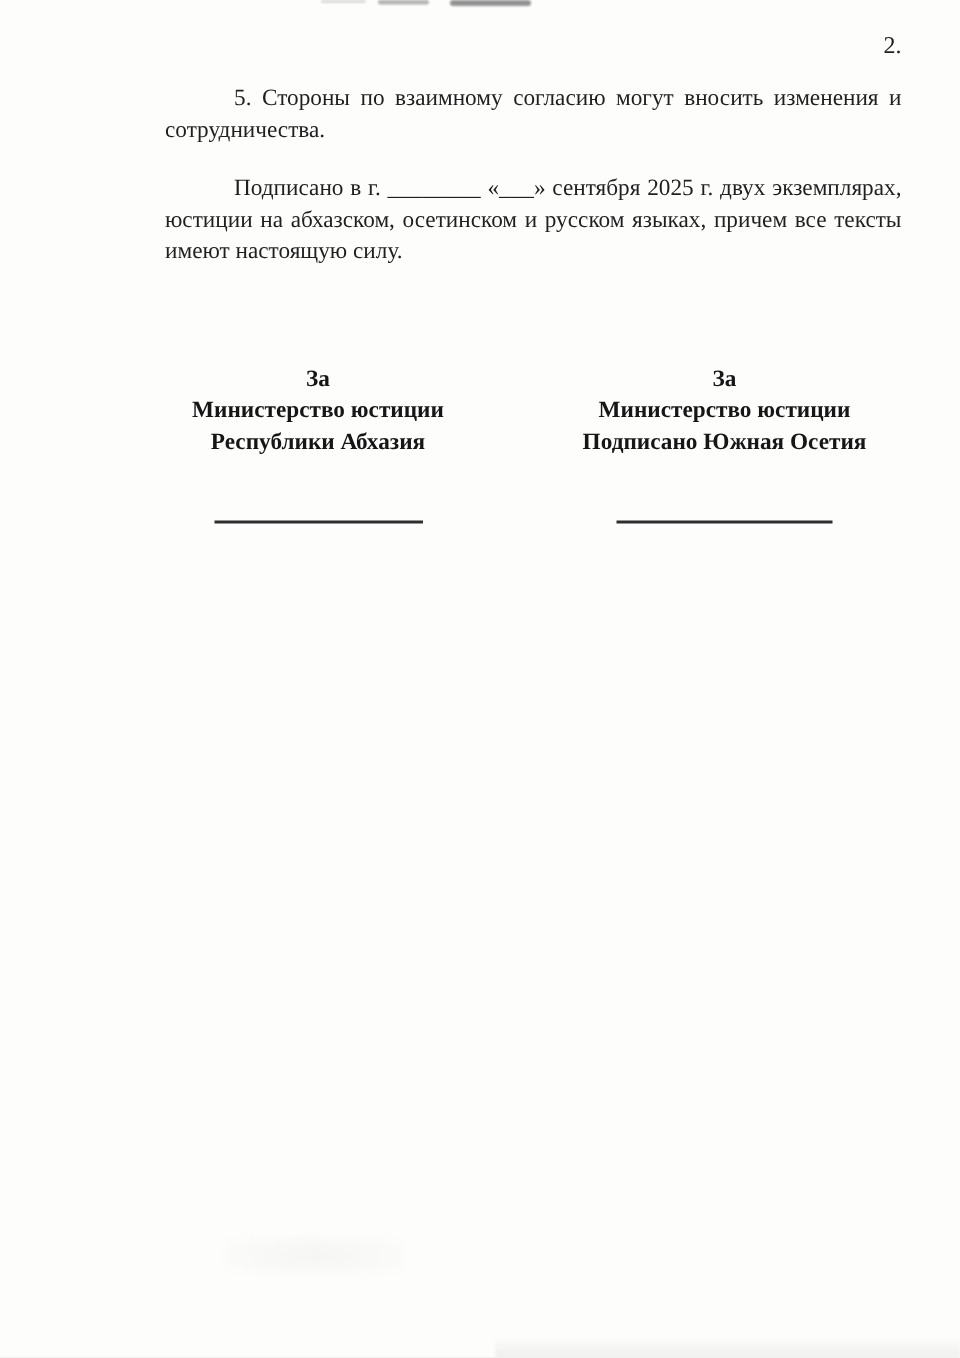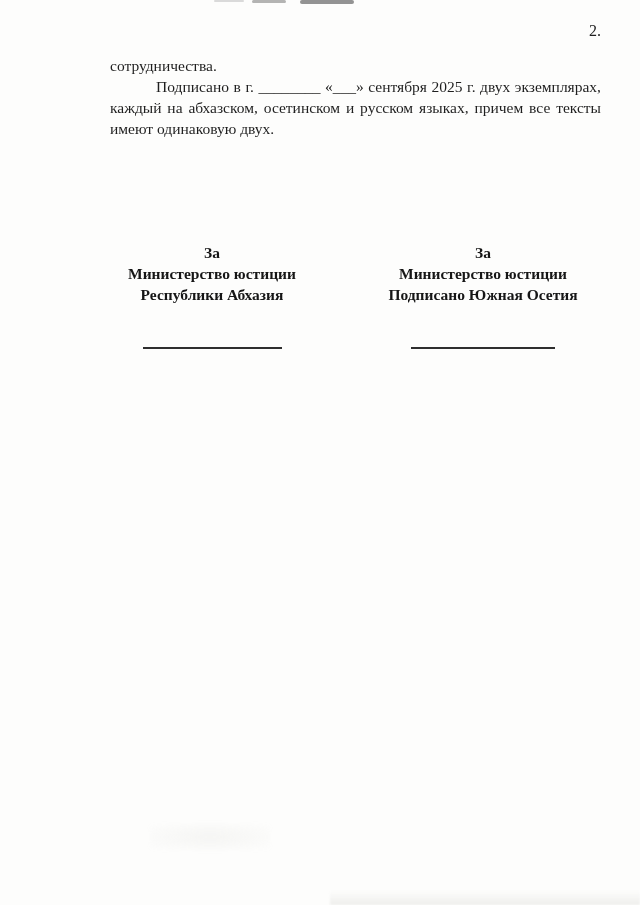--- a/index.html
+++ b/index.html
@@ -59,21 +59,21 @@
 
   .body-text {
     position: absolute;
     left: 110px;
     top: 55px;
     width: 491px;
     font-size: 15.5px;
     line-height: 21px;
   }
   .para { margin: 0; }
-  .para + .para { margin-top: 0; }
+  .para + .para { margin-top: 18px; }
   .line { margin: 0; }
   .line.justify {
     text-align: justify;
     text-align-last: justify;
     -moz-text-align-last: justify;
   }
   .line.indent { text-indent: 46px; }
 
   .signatures {
     position: absolute;
@@ -110,26 +110,27 @@
   <div class="scan-mark m3"></div>
   <div class="scan-mark m1"></div>
   <div class="scan-mark m2"></div>
   <div class="scan-smudge-mid"></div>
   <div class="scan-smudge-bottom"></div>
 
   <div class="page-number">2.</div>
 
   <div class="body-text">
     <div class="para">
+      <div class="line justify indent">5. Стороны по взаимному согласию могут вносить изменения и</div>
       <div class="line">сотрудничества.</div>
     </div>
     <div class="para">
       <div class="line justify indent">Подписано в г. ________ «___» сентября 2025 г. двух экземплярах,</div>
-      <div class="line justify">каждый на абхазском, осетинском и русском языках, причем все тексты</div>
-      <div class="line">имеют одинаковую двух.</div>
+      <div class="line justify">юстиции на абхазском, осетинском и русском языках, причем все тексты</div>
+      <div class="line">имеют настоящую силу.</div>
     </div>
   </div>
 
   <div class="signatures">
     <div class="sig-col left">
       <div>За</div>
       <div>Министерство юстиции</div>
       <div>Республики Абхазия</div>
       <div class="sig-line left-line"></div>
     </div>

